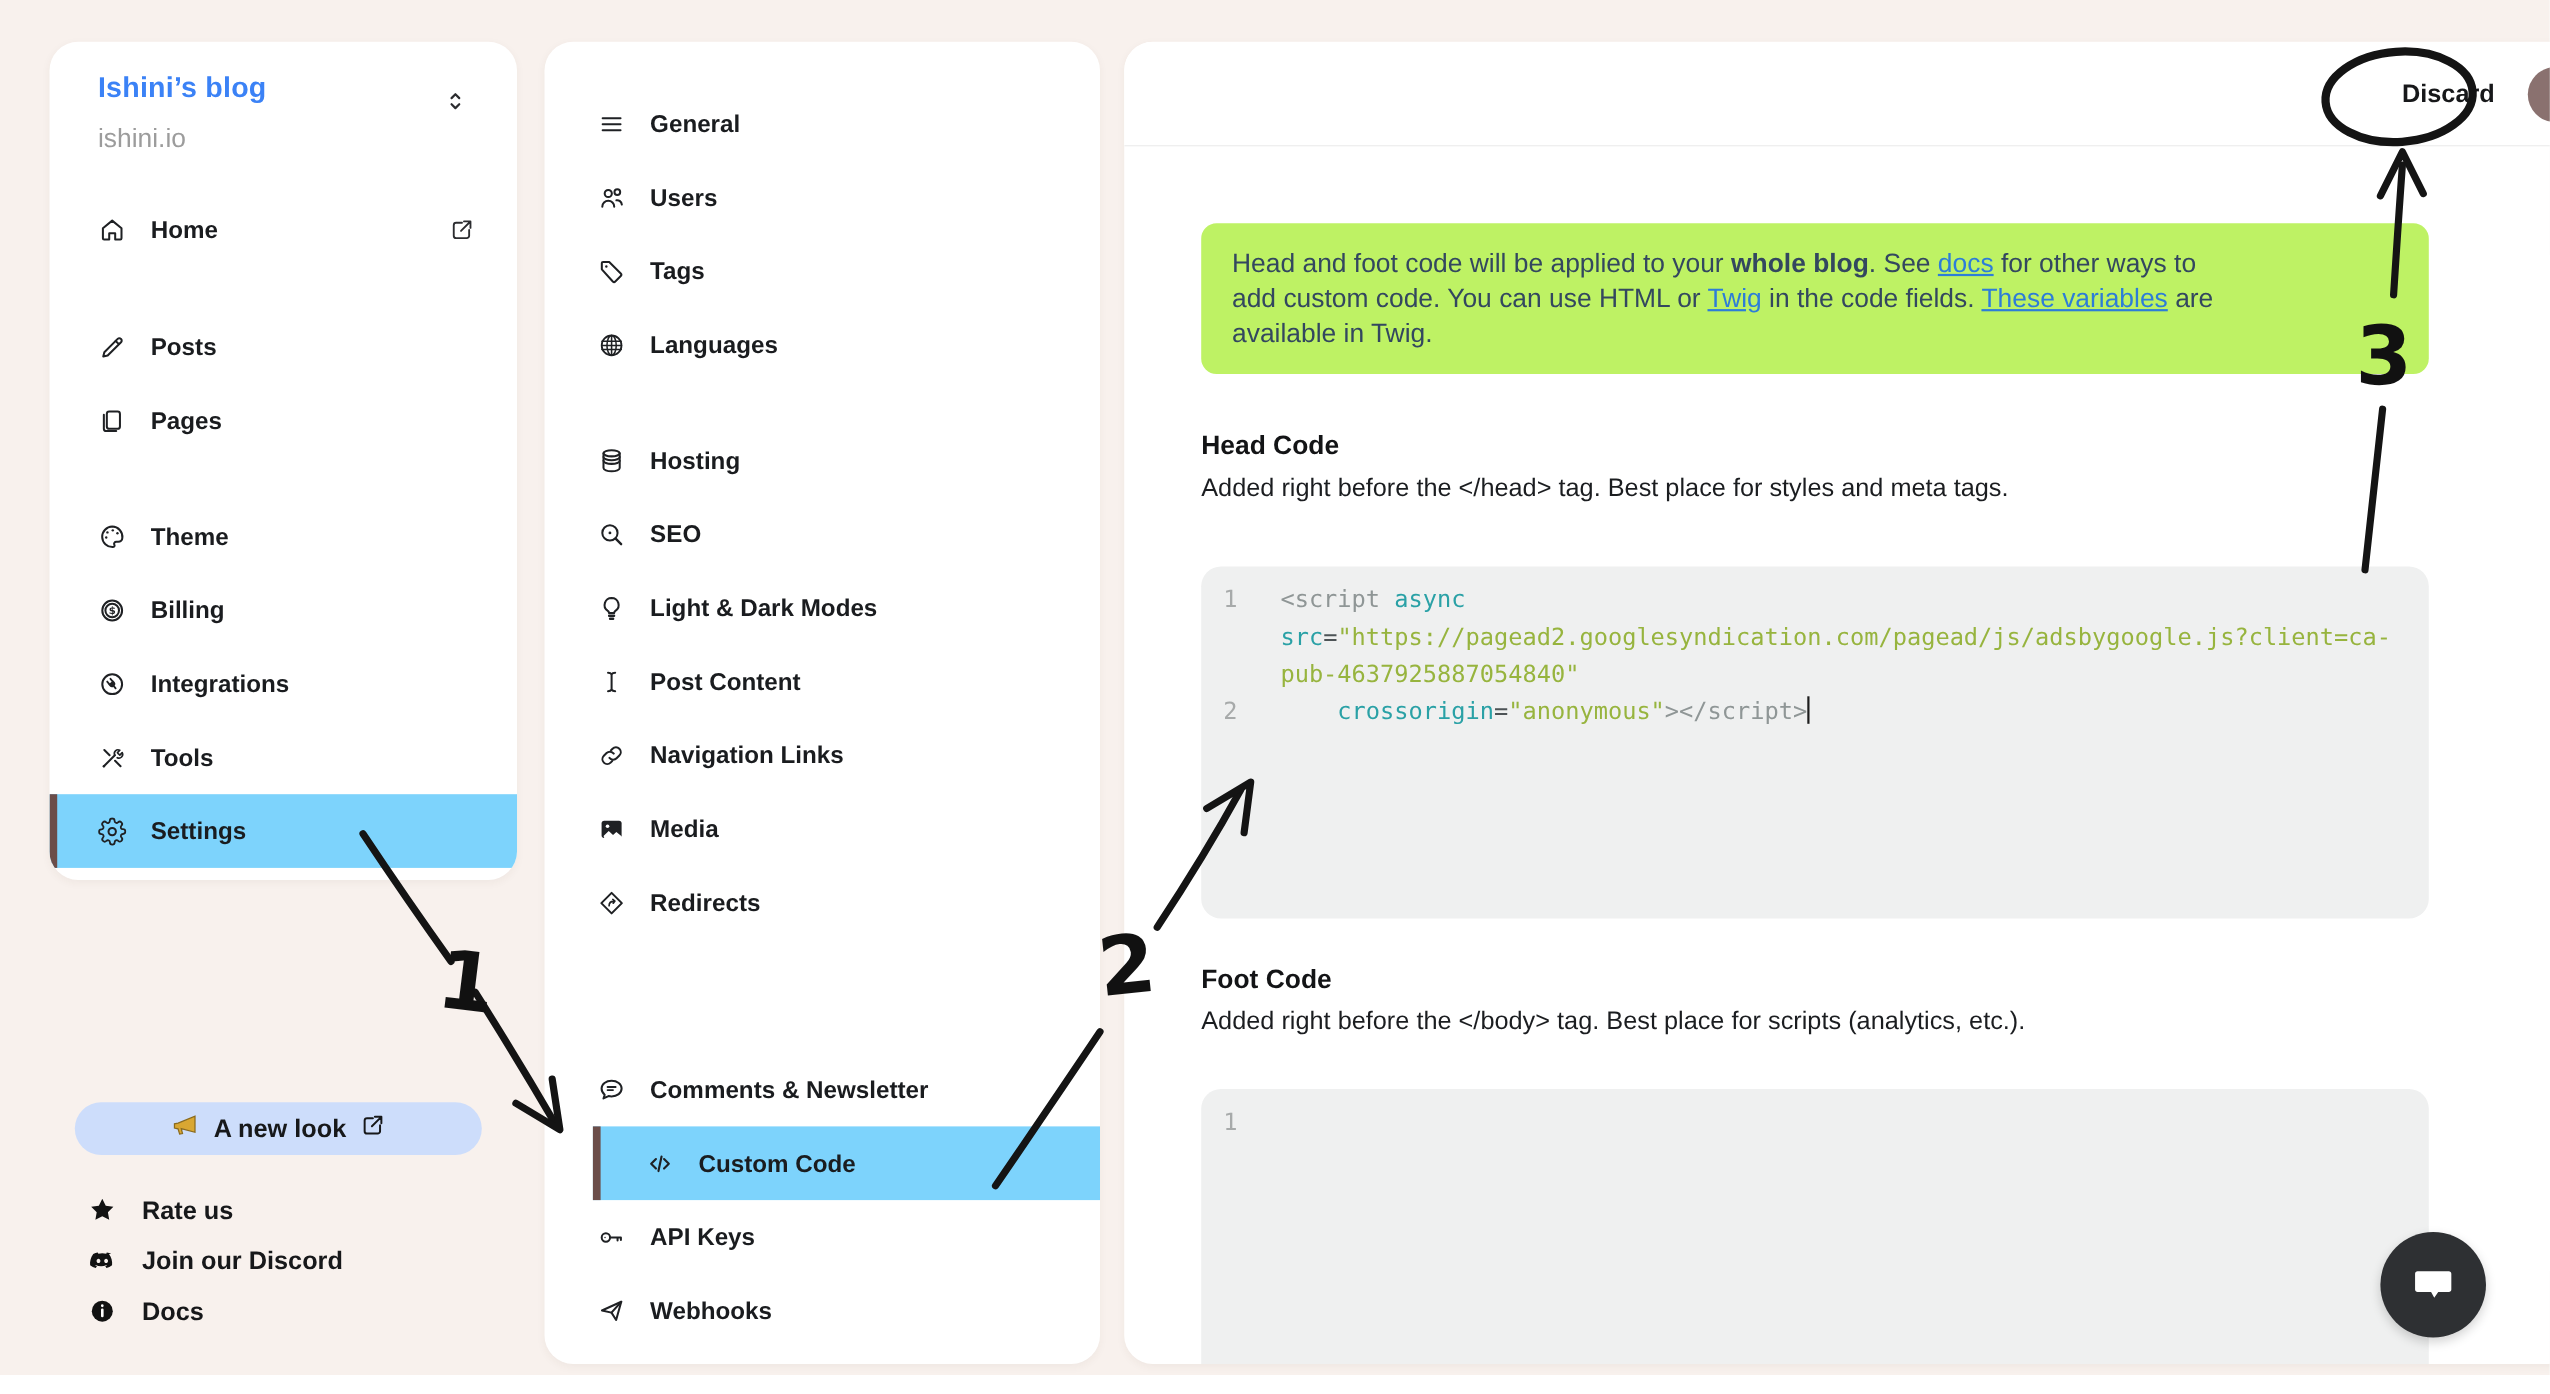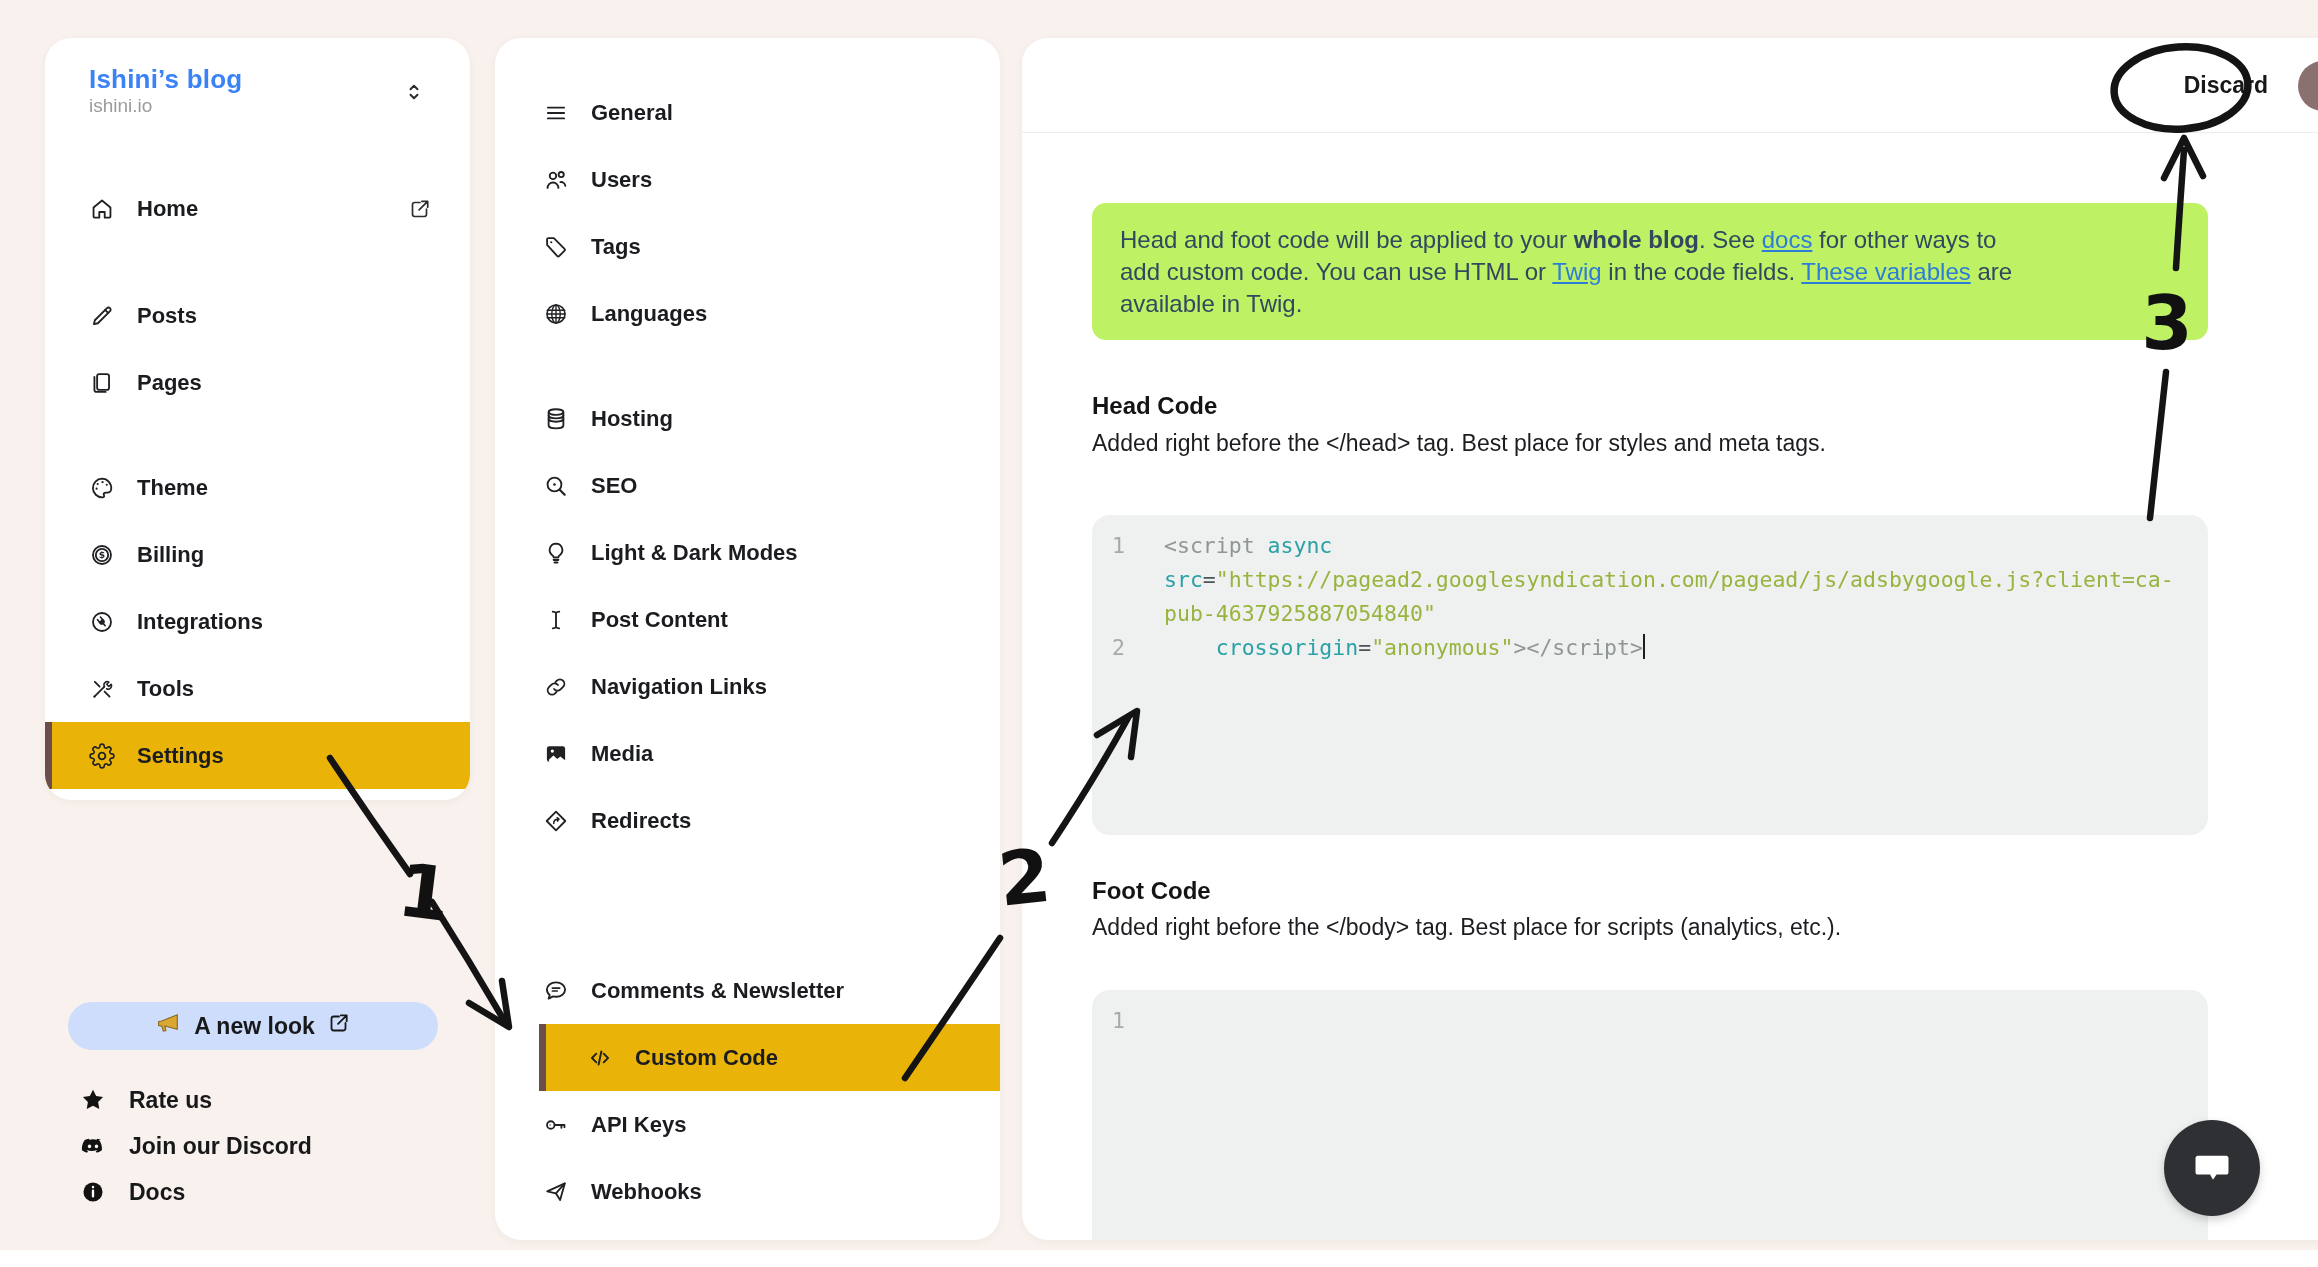--- a/index.html
+++ b/index.html
@@ -9,31 +9,31 @@
   .page-bg { position:absolute; left:0; top:0; width:2318px; height:1250px; background:#f8f1ed; }
 
   .card { position:absolute; background:#ffffff; border-radius:26px; box-shadow:0 2px 8px rgba(80,50,40,.05); overflow:hidden; z-index:1; }
   .left-card { left:45px; top:38px; width:425px; height:762px; }
   .mid-card  { left:495px; top:38px; width:505px; height:1202px; }
   .main-card { left:1022px; top:38px; width:1421px; height:1202px; }
 
   
   .ws { position:absolute; left:44px; top:26px; right:30px; }
   .ws-name { font-size:26px; font-weight:700; color:#3b82f6; letter-spacing:.2px; }
-  .ws-domain { font-size:19px; color:#9c9c9c; margin-top:0; }
+  .ws-domain { font-size:24px; color:#9c9c9c; margin-top:18px; }
   .ws-chevron { position:absolute; right:14px; top:16px; color:#2c2d30; cursor:pointer; }
 
   
   .nav-group { position:absolute; left:0; right:0; }
   .nav-row { display:flex; align-items:center; height:67px; padding-left:44px; gap:22px;
              font-size:22px; font-weight:700; color:#1a1c1f; cursor:pointer; }
   .mid-card .nav-row { padding-left:48px; }
   .nav-row .ic { display:flex; width:26px; height:26px; color:#1f2124; flex:0 0 26px; }
   .nav-row .trail { margin-left:auto; margin-right:38px; color:#2c2d30; display:flex; }
-  .nav-row.active { background:#eab308; border-left:7px solid #6b4d49; }
+  .nav-row.active { background:#7dd3fc; border-left:7px solid #6b4d49; }
   .left-card .nav-row.active { padding-left:37px; }
   .mid-card  .nav-row.active { padding-left:41px;margin-left:44px; }
 
   
   .promo { position:absolute; left:68px; top:1002px; width:370px; height:48px; background:#cdddfb;
            border-radius:26px; display:flex; align-items:center; justify-content:center; gap:12px;
            font-size:23px; font-weight:700; color:#17181a; z-index:2; border:none; cursor:pointer;
            font-family:"Liberation Sans",sans-serif; }
   #bottom-links { position:absolute; left:80px; top:1077px; z-index:2; }
   .blink { display:flex; align-items:center; gap:22px; height:46px; font-size:23px; font-weight:700;

